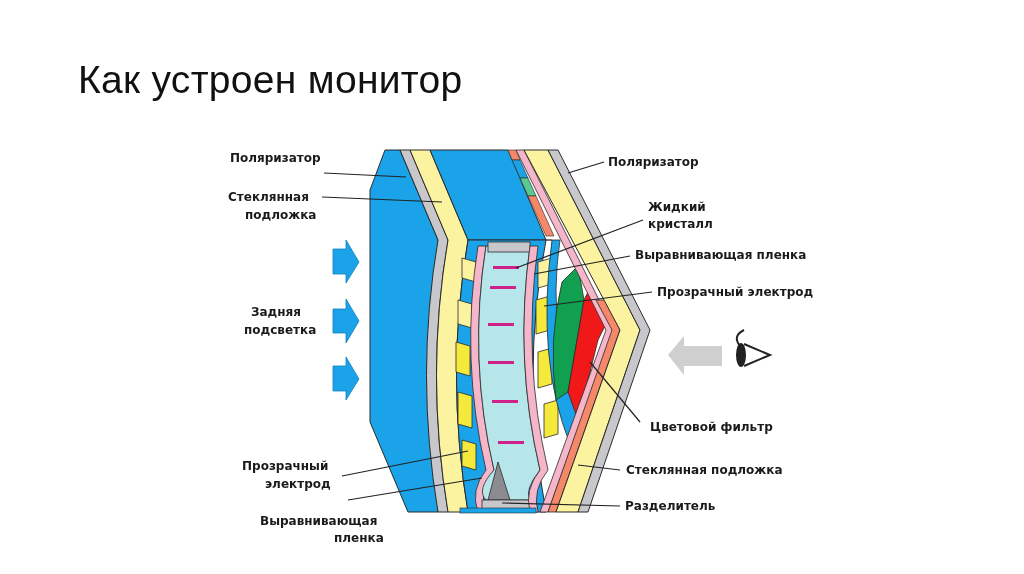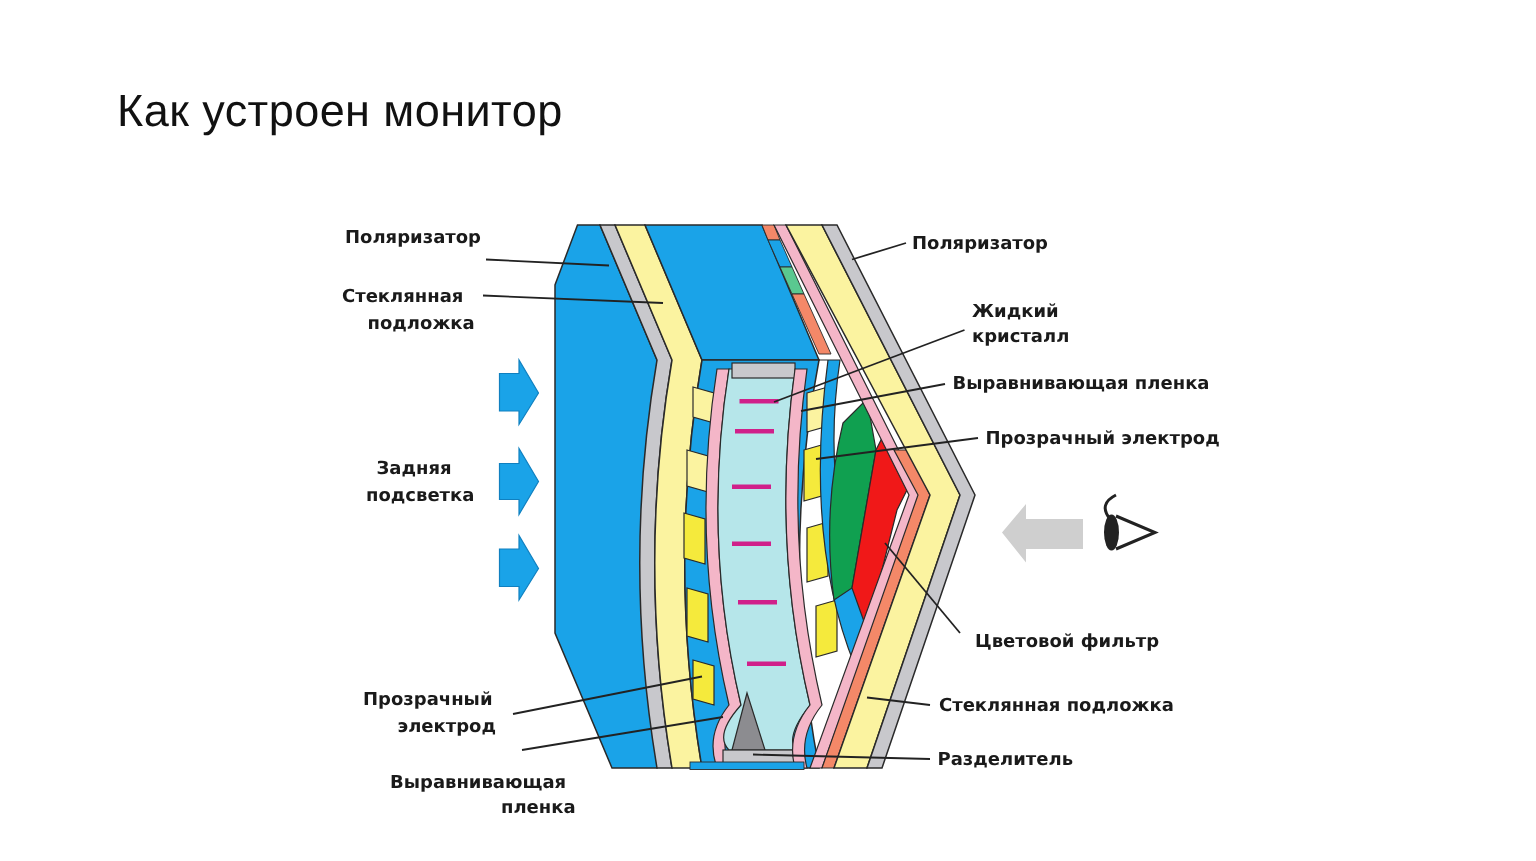--- a/index.html
+++ b/index.html
@@ -1,20 +1,20 @@
 <!DOCTYPE html>
 <html><head>
   <meta charset="utf-8">
   <style>
     html, body { margin: 0; padding: 0; background: #ffffff; }
     body { width: 1024px; height: 574px; position: relative; overflow: hidden; font-family: "DejaVu Sans", sans-serif; }
     .slide-title {
       position: absolute; left: 78px; top: 58px;
       font-family: "Liberation Sans", sans-serif;
-      font-size: 30px; font-weight: 300; color: #111111; letter-spacing: 0.3px;
+      font-size: 39px; font-weight: 300; color: #111111; letter-spacing: 0.3px;
     }
     svg.diagram { position: absolute; left: 0; top: 0; }
     .lbl { font-family: "DejaVu Sans", sans-serif; font-size: 12px; font-weight: bold; fill: #1a1a1a; }
     .leader { stroke: #222; stroke-width: 1.2; fill: none; }
   </style>
 </head>
 <body>
 
 <div class="slide-title">Как устроен монитор</div>
 

